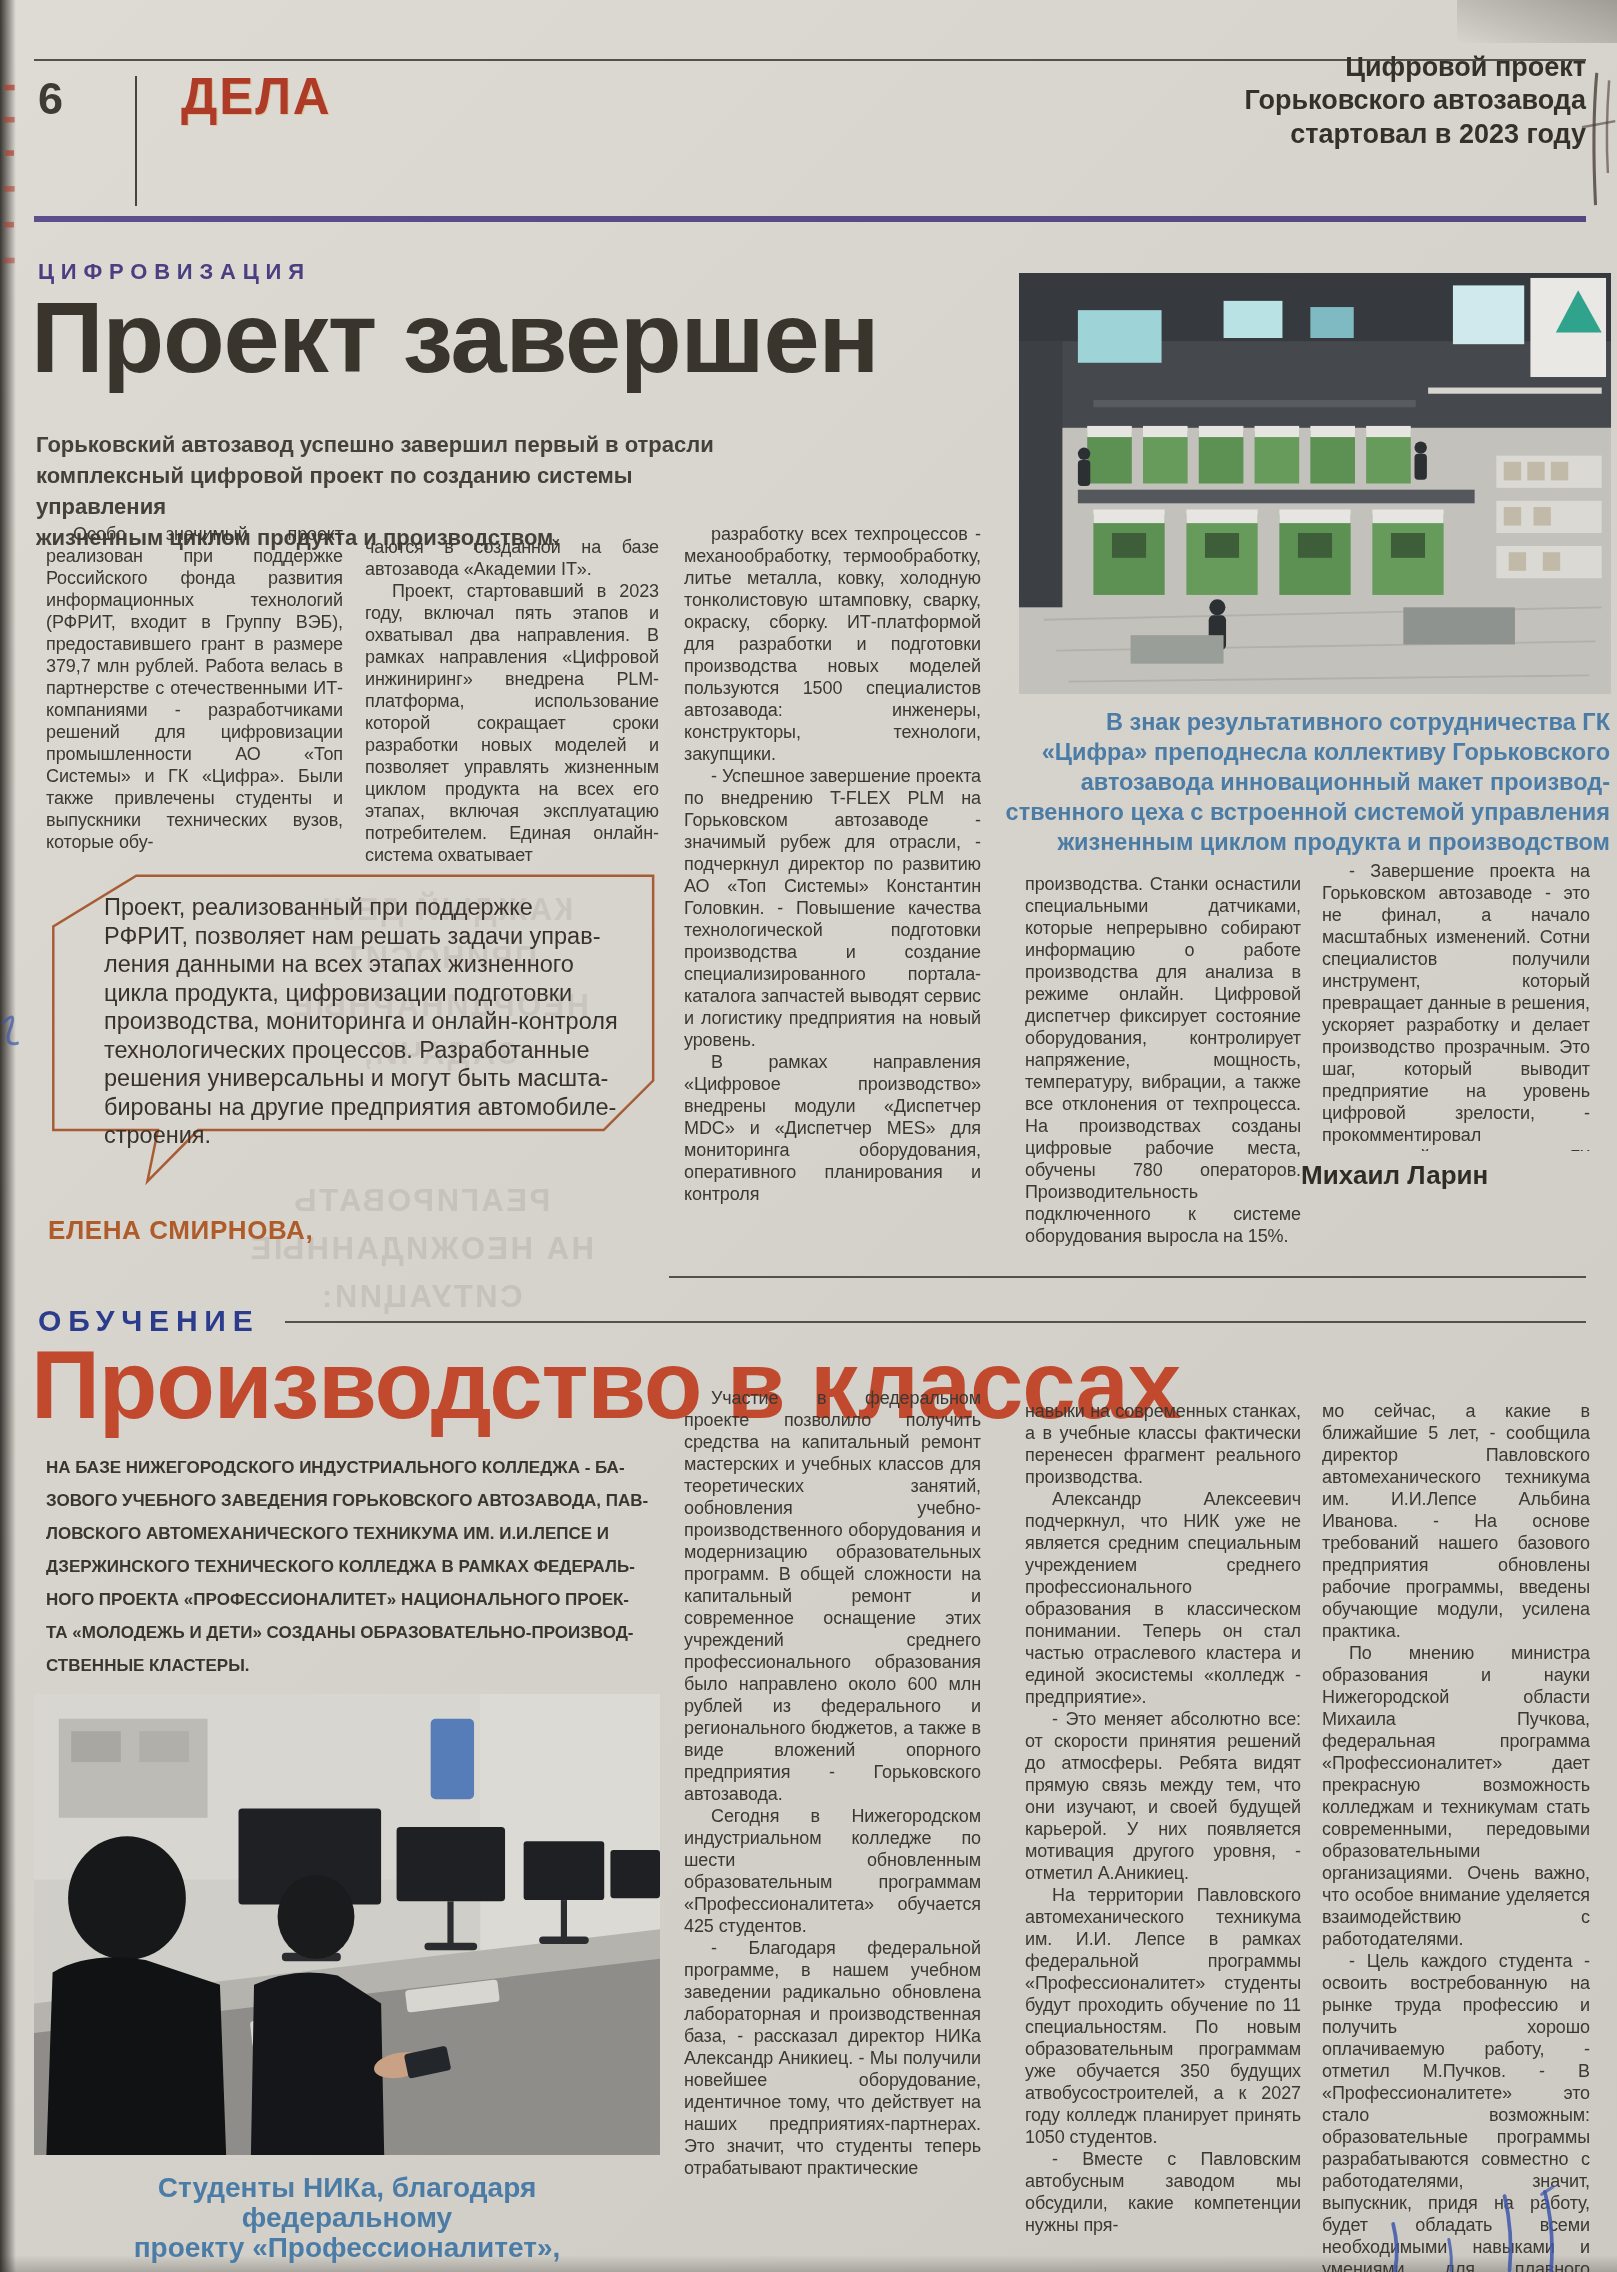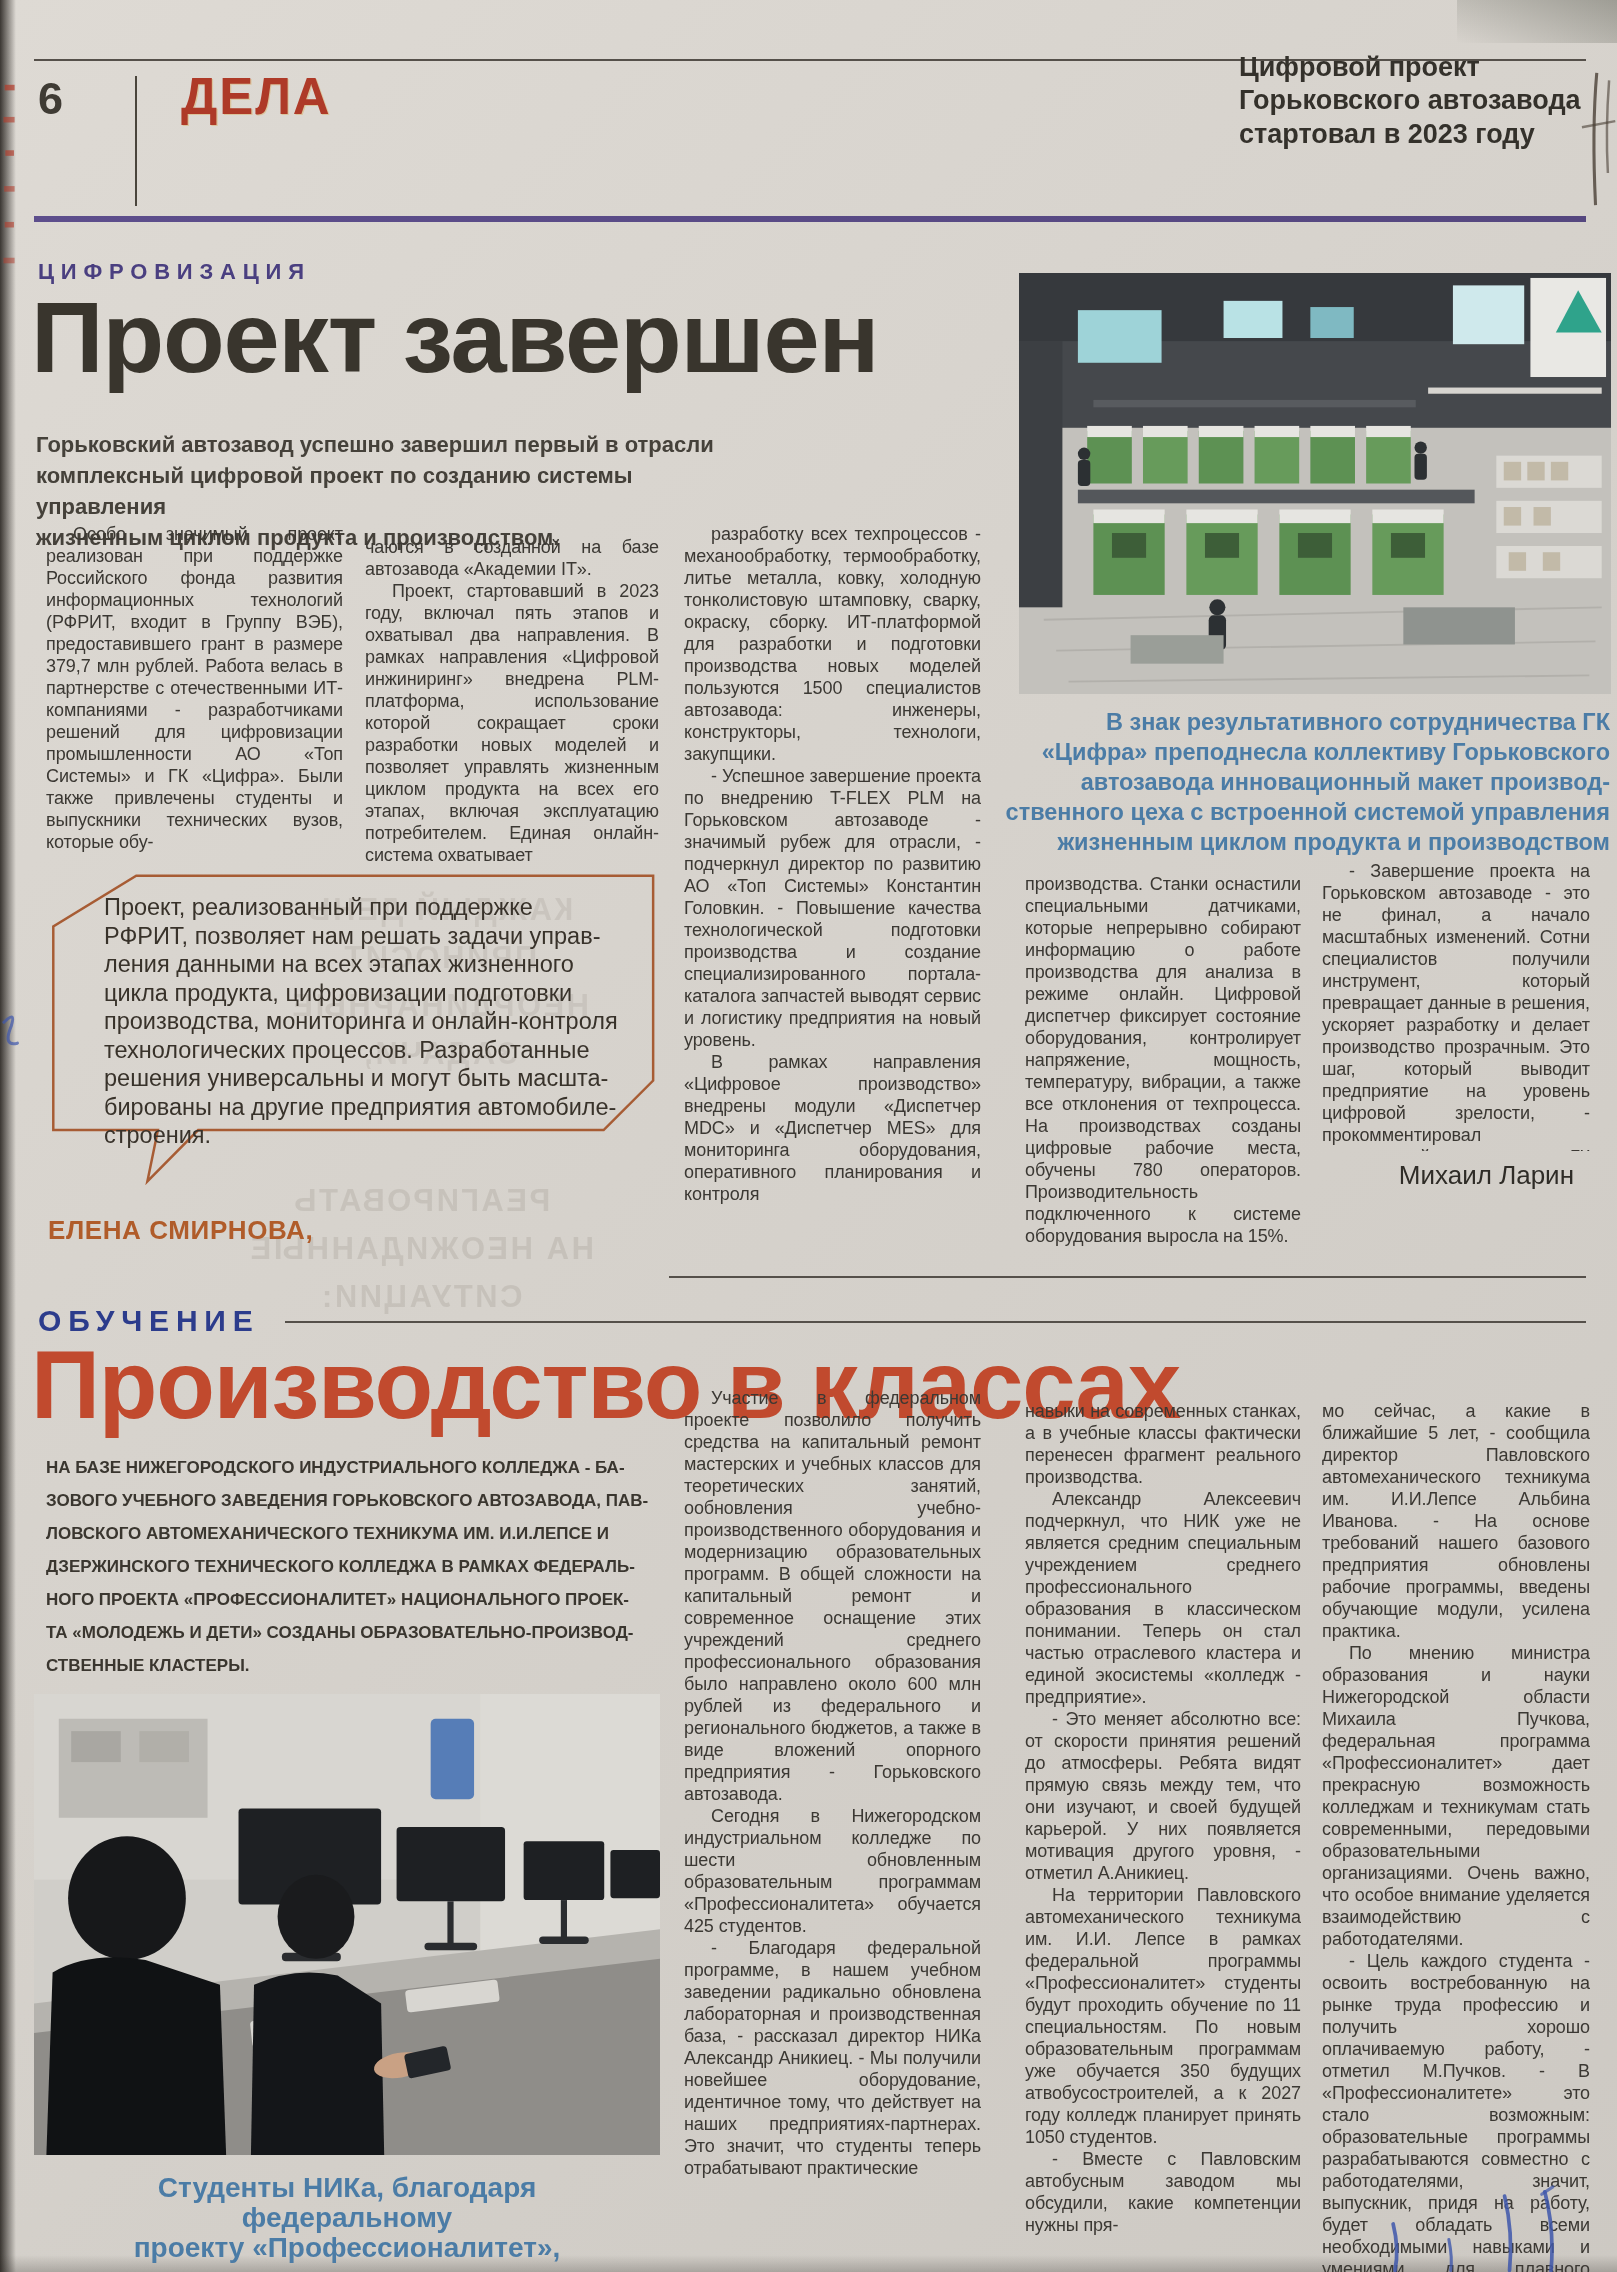--- a/index.html
+++ b/index.html
@@ -8,34 +8,34 @@
     background:linear-gradient(135deg,#dedad4 0%,#d7d3cd 40%,#cdc9c3 100%);
     font-family:"Liberation Sans",sans-serif;color:#3a3733;
   }
   .abs{position:absolute;}
   .rule{background:#55504a;height:1.9px;}
   .prelines{white-space:pre-line;}
   
   .pagenum{font-size:45px;font-weight:bold;color:#3f3b34;}
   .vdiv{width:1.9px;background:#4a453c;}
   .section-title{font-size:51px;font-weight:bold;color:#ae3a28;letter-spacing:1.9px;text-shadow:1.2px 1.2px 0 rgba(214,160,60,.35);}
-  .topnote{font-size:27px;font-weight:bold;color:#34312b;text-align:left;line-height:1.24;}
+  .topnote{font-size:27px;font-weight:bold;color:#34312b;text-align:right;line-height:1.24;}
   .purple-rule{height:5.6px;background:linear-gradient(90deg,#5d4e8c,#55477f);}
   
   .kicker1{font-size:22px;font-weight:bold;letter-spacing:6.8px;color:#4a3f80;}
   .headline1{font-size:101px;font-weight:bold;letter-spacing:-1.2px;color:#39352d;}
   .lead1{font-size:22px;font-weight:bold;line-height:31px;color:#45413a;}
   .body-col{font-size:18px;line-height:22px;text-align:justify;letter-spacing:-0.1px;color:#3b3833;}
   .body-col p{margin:0;text-indent:27px;}
   .body-col.cont p:first-child{text-indent:0;margin-top:13px;}
   .quote-text{font-size:23.5px;line-height:28.5px;color:#38322a;}
   .attr1{font-size:26px;font-weight:bold;color:#b05c2a;letter-spacing:0.6px;}
   .attr2{font-size:25px;font-weight:bold;color:#b05c2a;}
   .caption-blue{font-size:23.5px;font-weight:bold;line-height:30px;color:#4b7ca6;}
-  .byline{font-size:26px;font-weight:normal;color:#2f2c27;text-align:right;}
+  .byline{font-size:26px;font-weight:bold;color:#2f2c27;text-align:left;}
   
   .kicker2{font-size:30px;font-weight:bold;letter-spacing:6.8px;color:#2c3c8c;}
   .headline2{font-size:96px;font-weight:bold;letter-spacing:-1.2px;color:#c14a2e;}
   .lead2{font-size:17px;font-weight:bold;line-height:33px;color:#3a362f;}
   
   .ghost{transform:scaleX(-1);opacity:.11;color:#5f5749;font-weight:bold;text-align:center;}
   .ghost p{margin:0;font-size:31px;line-height:48px;letter-spacing:2.5px;}
   .edge-left{left:0;top:0;width:16px;height:2273px;background:linear-gradient(90deg,rgba(30,26,22,.85),rgba(30,26,22,0));}
   .edge-bottom{left:0;top:2255px;width:1618px;height:18px;background:linear-gradient(0deg,rgba(40,36,30,.25),rgba(40,36,30,0));}
   .corner-tr{right:0;top:0;width:161px;height:43px;background:linear-gradient(200deg,rgba(52,56,44,.35),rgba(52,56,44,0));}

